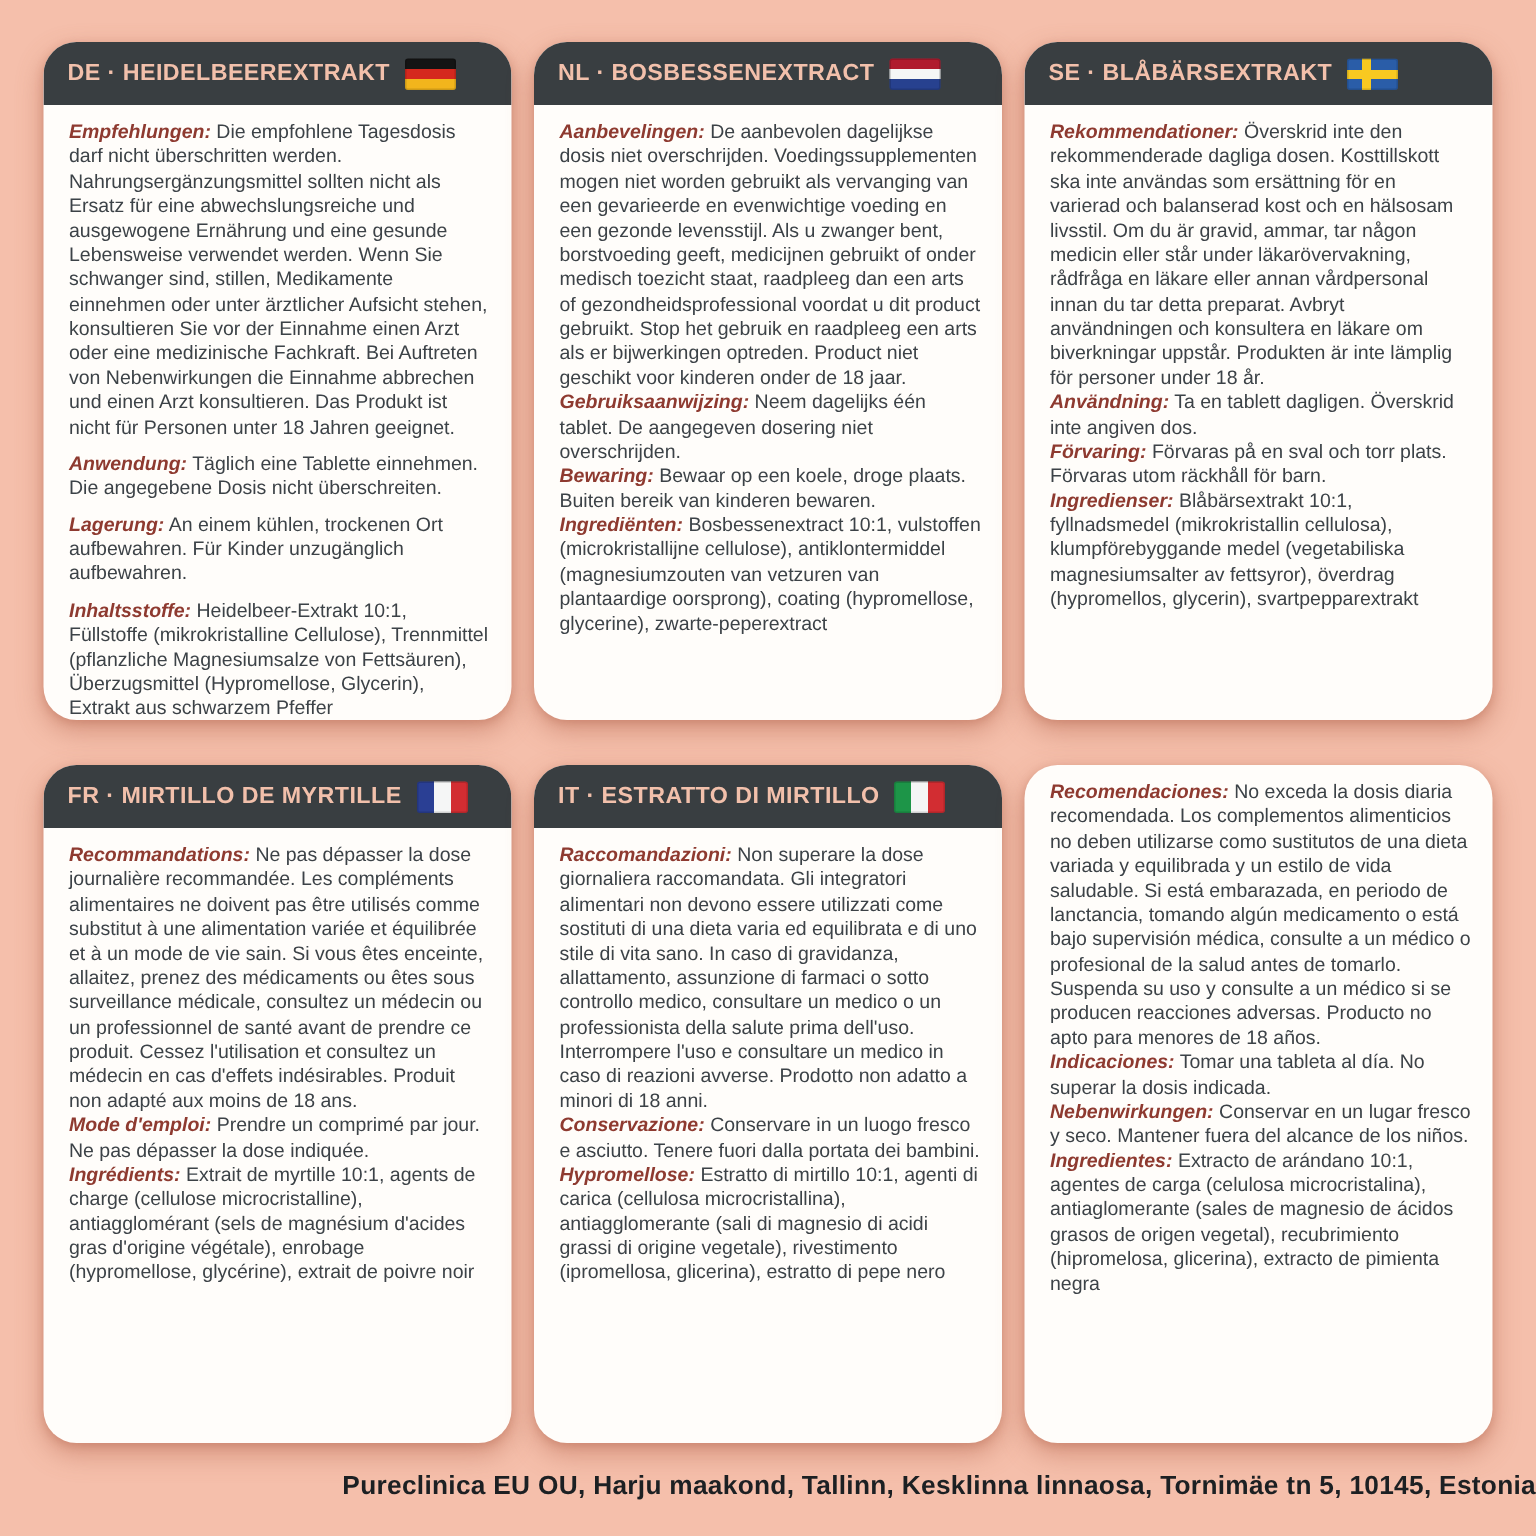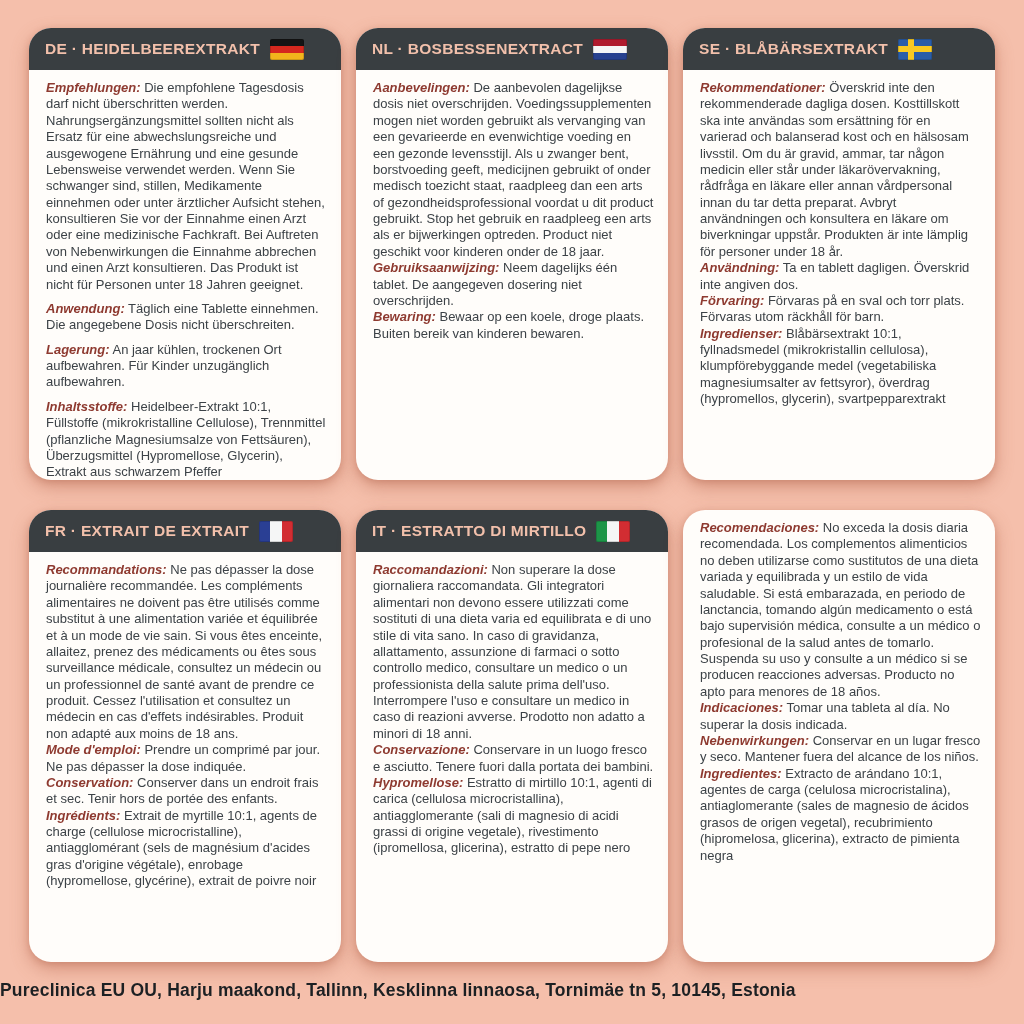--- a/index.html
+++ b/index.html
@@ -59,77 +59,77 @@
     padding:10px 14px 8px 17px;
     font-size:13px;line-height:1.26;
     color:var(--body-text);
     overflow:hidden;
   }
   .sec{margin:0;}
   .card-body.spaced .sec{margin:0 0 8px;}
   .lbl{color:var(--label);font-weight:bold;font-style:italic;}
   .footer{
     margin-top:18px;
-    text-align:left;
+    text-align:right;
     font-size:17.5px;font-weight:bold;letter-spacing:.2px;
     color:var(--footer-text);
   }
 </style>
 </head>
 <body>
 
 <main class="grid">
 
   <section class="card">
     <header class="card-header">
       <h2 class="card-title">DE · HEIDELBEEREXTRAKT</h2>
       <span class="flag" data-flag="de"></span>
     </header>
     <div class="card-body spaced">
       <p class="sec"><b class="lbl">Empfehlungen:</b> <span>Die empfohlene Tagesdosis darf nicht überschritten werden. Nahrungsergänzungsmittel sollten nicht als Ersatz für eine abwechslungsreiche und ausgewogene Ernährung und eine gesunde Lebensweise verwendet werden. Wenn Sie schwanger sind, stillen, Medikamente einnehmen oder unter ärztlicher Aufsicht stehen, konsultieren Sie vor der Einnahme einen Arzt oder eine medizinische Fachkraft. Bei Auftreten von Nebenwirkungen die Einnahme abbrechen und einen Arzt konsultieren. Das Produkt ist nicht für Personen unter 18 Jahren geeignet.</span></p>
       <p class="sec"><b class="lbl">Anwendung:</b> <span>Täglich eine Tablette einnehmen. Die angegebene Dosis nicht überschreiten.</span></p>
-      <p class="sec"><b class="lbl">Lagerung:</b> <span>An jaar kühlen, trockenen Ort aufbewahren. Für Kinder unzugänglich aufbewahren.</span></p>
+      <p class="sec"><b class="lbl">Lagerung:</b> <span>An einem kühlen, trockenen Ort aufbewahren. Für Kinder unzugänglich aufbewahren.</span></p>
       <p class="sec"><b class="lbl">Inhaltsstoffe:</b> <span>Heidelbeer-Extrakt 10:1, Füllstoffe (mikrokristalline Cellulose), Trennmittel (pflanzliche Magnesiumsalze von Fettsäuren), Überzugsmittel (Hypromellose, Glycerin), Extrakt aus schwarzem Pfeffer</span></p>
     </div>
   </section>
 
   <section class="card">
     <header class="card-header">
       <h2 class="card-title">NL · BOSBESSENEXTRACT</h2>
       <span class="flag" data-flag="nl"></span>
     </header>
     <div class="card-body">
       <p class="sec"><b class="lbl">Aanbevelingen:</b> <span>De aanbevolen dagelijkse dosis niet overschrijden. Voedingssupplementen mogen niet worden gebruikt als vervanging van een gevarieerde en evenwichtige voeding en een gezonde levensstijl. Als u zwanger bent, borstvoeding geeft, medicijnen gebruikt of onder medisch toezicht staat, raadpleeg dan een arts of gezondheidsprofessional voordat u dit product gebruikt. Stop het gebruik en raadpleeg een arts als er bijwerkingen optreden. Product niet geschikt voor kinderen onder de 18 jaar.</span></p>
       <p class="sec"><b class="lbl">Gebruiksaanwijzing:</b> <span>Neem dagelijks één tablet. De aangegeven dosering niet overschrijden.</span></p>
       <p class="sec"><b class="lbl">Bewaring:</b> <span>Bewaar op een koele, droge plaats. Buiten bereik van kinderen bewaren.</span></p>
+      <p class="sec"><b class="lbl">Ingrediënten:</b> <span>Bosbessenextract 10:1, vulstoffen (microkristallijne cellulose), antiklontermiddel (magnesiumzouten van vetzuren van plantaardige oorsprong), coating (hypromellose, glycerine), zwarte-peperextract</span></p>
     </div>
   </section>
 
   <section class="card">
     <header class="card-header">
       <h2 class="card-title">SE · BLÅBÄRSEXTRAKT</h2>
       <span class="flag" data-flag="se"></span>
     </header>
     <div class="card-body">
       <p class="sec"><b class="lbl">Rekommendationer:</b> <span>Överskrid inte den rekommenderade dagliga dosen. Kosttillskott ska inte användas som ersättning för en varierad och balanserad kost och en hälsosam livsstil. Om du är gravid, ammar, tar någon medicin eller står under läkarövervakning, rådfråga en läkare eller annan vårdpersonal innan du tar detta preparat. Avbryt användningen och konsultera en läkare om biverkningar uppstår. Produkten är inte lämplig för personer under 18 år.</span></p>
       <p class="sec"><b class="lbl">Användning:</b> <span>Ta en tablett dagligen. Överskrid inte angiven dos.</span></p>
       <p class="sec"><b class="lbl">Förvaring:</b> <span>Förvaras på en sval och torr plats. Förvaras utom räckhåll för barn.</span></p>
       <p class="sec"><b class="lbl">Ingredienser:</b> <span>Blåbärsextrakt 10:1, fyllnadsmedel (mikrokristallin cellulosa), klumpförebyggande medel (vegetabiliska magnesiumsalter av fettsyror), överdrag (hypromellos, glycerin), svartpepparextrakt</span></p>
     </div>
   </section>
 
   <section class="card">
     <header class="card-header">
-      <h2 class="card-title">FR · EXTRAIT DE EXTRAIT</h2>
+      <h2 class="card-title">FR · MIRTILLO DE MYRTILLE</h2>
       <span class="flag" data-flag="fr"></span>
     </header>
     <div class="card-body">
       <p class="sec"><b class="lbl">Recommandations:</b> <span>Ne pas dépasser la dose journalière recommandée. Les compléments alimentaires ne doivent pas être utilisés comme substitut à une alimentation variée et équilibrée et à un mode de vie sain. Si vous êtes enceinte, allaitez, prenez des médicaments ou êtes sous surveillance médicale, consultez un médecin ou un professionnel de santé avant de prendre ce produit. Cessez l'utilisation et consultez un médecin en cas d'effets indésirables. Produit non adapté aux moins de 18 ans.</span></p>
       <p class="sec"><b class="lbl">Mode d'emploi:</b> <span>Prendre un comprimé par jour. Ne pas dépasser la dose indiquée.</span></p>
-      <p class="sec"><b class="lbl">Conservation:</b> <span>Conserver dans un endroit frais et sec. Tenir hors de portée des enfants.</span></p>
       <p class="sec"><b class="lbl">Ingrédients:</b> <span>Extrait de myrtille 10:1, agents de charge (cellulose microcristalline), antiagglomérant (sels de magnésium d'acides gras d'origine végétale), enrobage (hypromellose, glycérine), extrait de poivre noir</span></p>
     </div>
   </section>
 
   <section class="card">
     <header class="card-header">
       <h2 class="card-title">IT · ESTRATTO DI MIRTILLO</h2>
       <span class="flag" data-flag="it"></span>
     </header>
     <div class="card-body">

